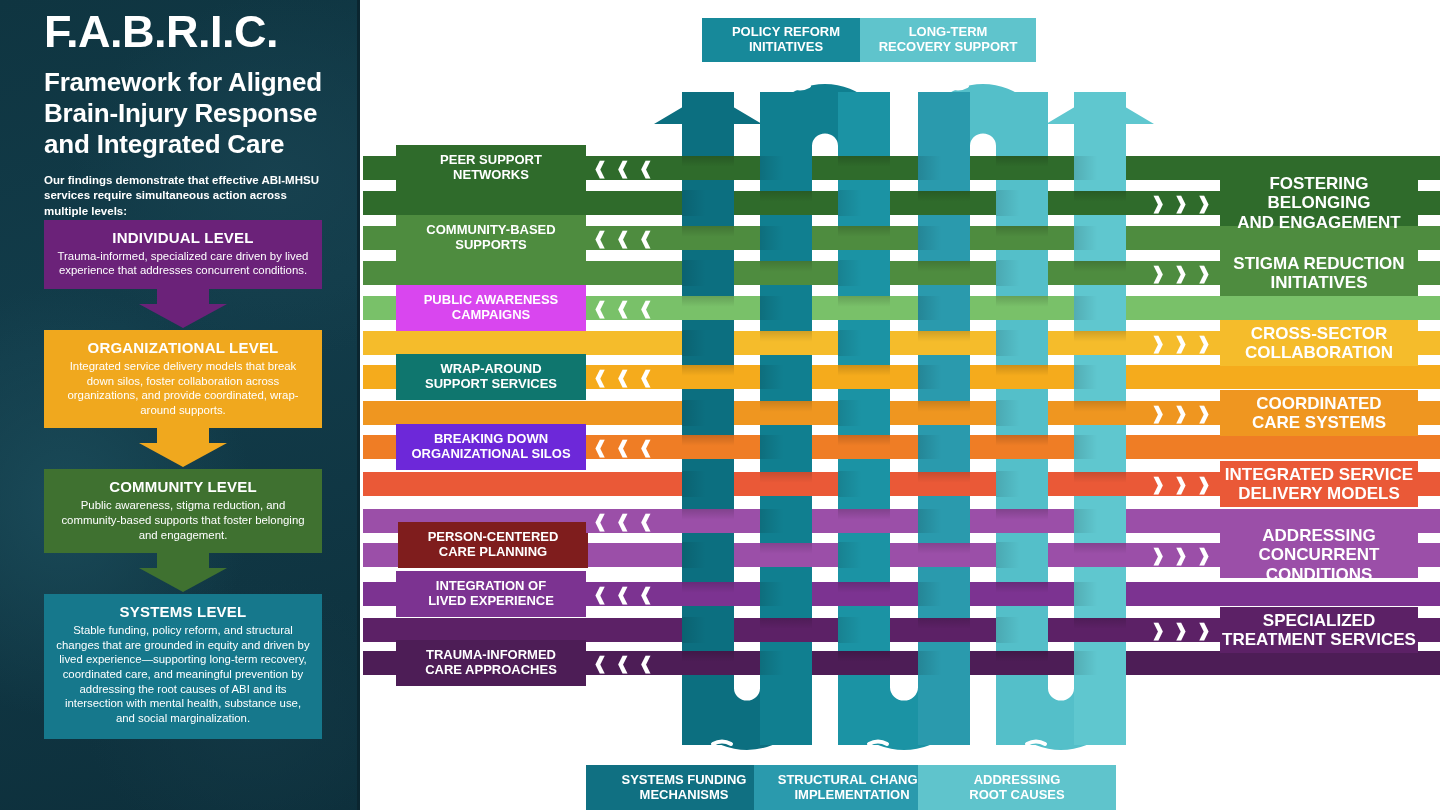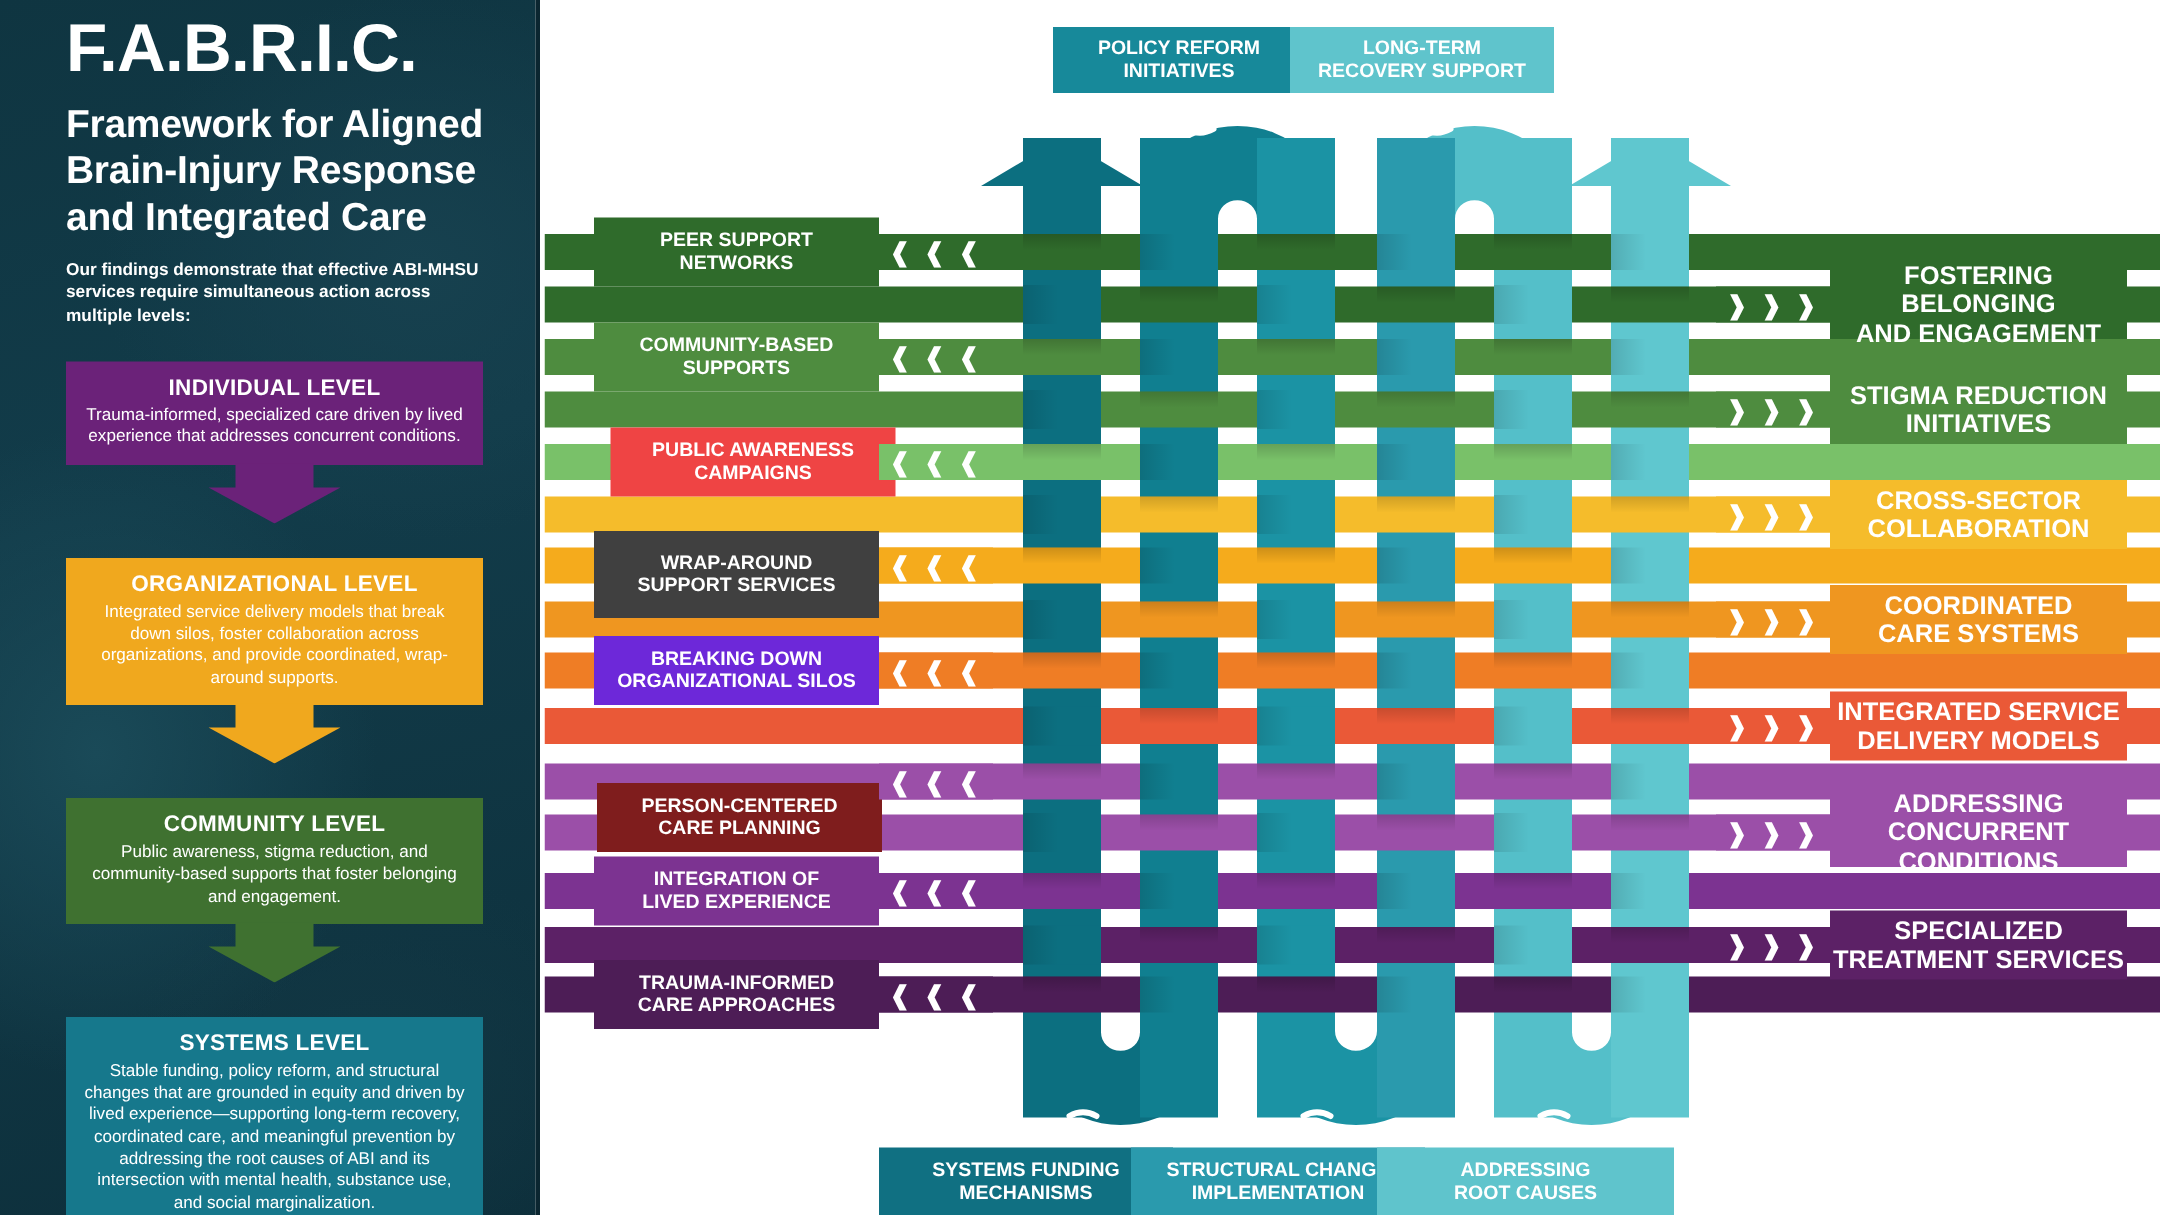--- a/index.html
+++ b/index.html
@@ -31,21 +31,21 @@
     font-size:26px; font-weight:700; color:#ffffff; line-height:1.18;
     margin-top:12px; letter-spacing:-0.2px;
   }
   #brand-intro{
     font-size:11.5px; font-weight:700; color:#ffffff; line-height:1.32;
     margin-top:14px;
   }
 
   .level-box{
     position:relative; width:278px; color:#ffffff; padding:9px 12px 11px 12px;
-    margin-top:22px;
+    margin-top:1px;
   }
   .level-title{
     font-size:15px; font-weight:700; text-align:center; letter-spacing:0.2px;
     margin-bottom:3px;
   }
   .level-desc{
     font-size:11.4px; font-weight:400; text-align:center; line-height:1.28;
   }
   .arrow-wrap{ position:relative; height:40px; width:278px; }
   .arrow-shape{
@@ -362,26 +362,26 @@
       <div class="chip chip-left" style="left: 33px; top: 145px; width: 190px; height: 46px; background: rgb(47, 107, 43);">
         <span>PEER SUPPORT</span>
                <span>NETWORKS</span>
       </div>
       <div class="tab-left" style="left: 223px; top: 156px; width: 76px; background: rgb(47, 107, 43);">❰ ❰ ❰</div>
       <div class="chip chip-left" style="left: 33px; top: 215px; width: 190px; height: 46px; background: rgb(78, 140, 63);">
         <span>COMMUNITY-BASED</span>
                <span>SUPPORTS</span>
       </div>
       <div class="tab-left" style="left: 223px; top: 226px; width: 76px; background: rgb(78, 140, 63);">❰ ❰ ❰</div>
-      <div class="chip chip-left" style="left: 44px; top: 285px; width: 190px; height: 46px; background: #ef4444;">
+      <div class="chip chip-left" style="left: 33px; top: 285px; width: 190px; height: 46px; background: #d946ef;">
         <span>PUBLIC AWARENESS</span>
                <span>CAMPAIGNS</span>
       </div>
       <div class="tab-left" style="left: 223px; top: 296px; width: 76px; background: rgb(121, 193, 105);">❰ ❰ ❰</div>
-      <div class="chip chip-left" style="left: 33px; top: 354px; width: 190px; height: 58px; background: #404040;">
+      <div class="chip chip-left" style="left: 33px; top: 354px; width: 190px; height: 46px; background: #0f766e;">
         <span>WRAP-AROUND</span>
                <span>SUPPORT SERVICES</span>
       </div>
       <div class="tab-left" style="left: 223px; top: 365px; width: 76px; background: rgb(245, 171, 28);">❰ ❰ ❰</div>
       <div class="chip chip-left" style="left: 33px; top: 424px; width: 190px; height: 46px; background: #6d28d9;">
         <span>BREAKING DOWN</span>
                <span>ORGANIZATIONAL SILOS</span>
       </div>
       <div class="tab-left" style="left: 223px; top: 435px; width: 76px; background: rgb(239, 125, 37);">❰ ❰ ❰</div>
       <div class="chip chip-left" style="left: 35px; top: 498px; width: 190px; height: 46px; background: #7f1d1d; margin-top: 24px;">

